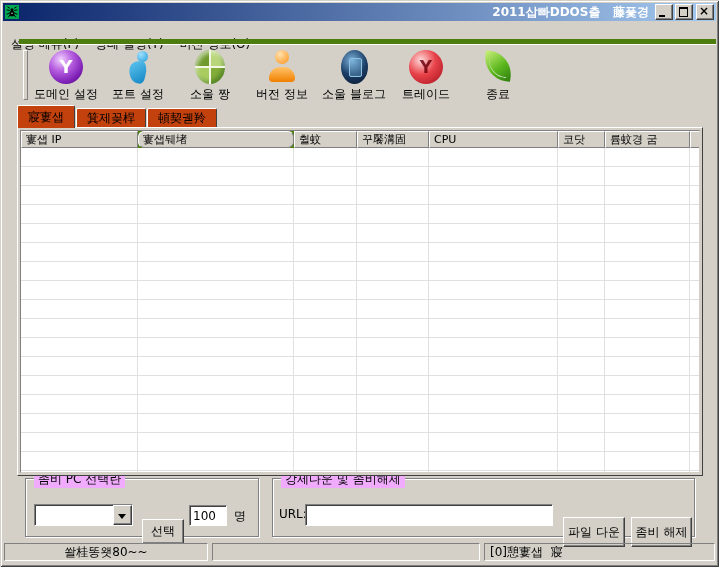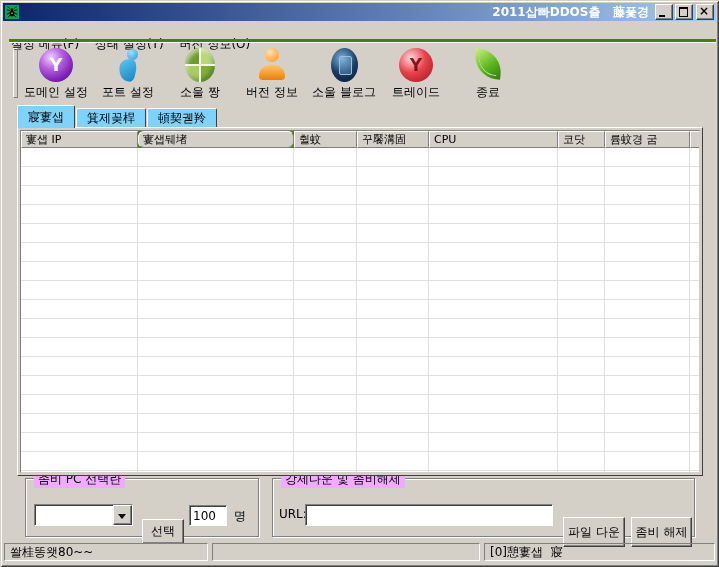--- a/index.html
+++ b/index.html
@@ -20,22 +20,22 @@
     box-shadow:inset -1px -1px 0 #808080;position:relative;cursor:default;}
   .glyph-min{position:absolute;left:3px;bottom:2px;width:6px;height:2px;background:#000;}
   .glyph-max{position:absolute;left:3px;top:2px;width:7px;height:7px;
     border:1px solid #000;border-top-width:2px;}
   .glyph-close{position:absolute;left:0;top:-2px;width:14px;text-align:center;
     font-weight:bold;font-size:12px;line-height:16px;}
   
   .menubar{position:absolute;left:3px;top:21px;right:3px;height:18px;display:flex;align-items:center;margin-top:14px;}
   .menu-item{padding:1px 8px;white-space:nowrap;}
   
-  .toolbar{position:absolute;left:9px;top:39px;right:3px;height:62px;
-    border-top:3px solid #4d7c0f;box-shadow:inset 0 1px 0 #fff;}
+  .toolbar{position:absolute;left:19px;top:39px;right:3px;height:62px;
+    border-top:5px solid #4d7c0f;box-shadow:inset 0 1px 0 #fff;}
   .tb-grip{position:absolute;left:4px;top:6px;bottom:6px;width:3px;
     border:1px solid;border-color:#fff #808080 #808080 #fff;}
   .tb-items{position:absolute;left:11px;top:2px;display:flex;}
   .tb-item{width:72px;text-align:center;padding-top:4px;cursor:default;}
   .tb-label{margin-top:2px;font-size:12px;white-space:nowrap;}
   .ic{width:34px;height:34px;margin:0 auto;position:relative;}
   .ic-purple{border-radius:50%;
     background:radial-gradient(circle at 35% 28%,#f0d2ff 0%,#b65fe0 35%,#7d1fb5 70%,#4a0c73 100%);}
   .ic-purple::after{content:"Y";position:absolute;inset:0;color:#fff;font-weight:bold;
     font-size:18px;line-height:34px;text-align:center;}
@@ -65,21 +65,21 @@
   .ic-red::after{content:"Y";position:absolute;inset:0;color:rgba(110,0,12,.85);
     font-weight:bold;font-size:17px;line-height:34px;text-align:center;}
   .ic-leaf{background:transparent;}
   .ic-leaf::before{content:"";position:absolute;left:3px;top:2px;width:28px;height:28px;
     background:linear-gradient(135deg,#cdf07e 0%,#5cb81e 55%,#2e7d0f 100%);
     border-radius:0 85% 0 85%;transform:rotate(8deg);}
   .ic-leaf::after{content:"";position:absolute;left:7px;top:6px;width:20px;height:20px;
     border-bottom:1px solid rgba(255,255,255,.7);border-radius:0 0 0 90%;transform:rotate(8deg);}
   
   .tabstrip{position:absolute;left:17px;top:106px;height:22px;display:flex;align-items:flex-end;}
-  .tab{height:19px;line-height:19px;padding:0 10px;background:#7dd3fc;margin-right:1px;
+  .tab{height:19px;line-height:19px;padding:0 10px;background:#c2410c;margin-right:1px;
     border:1px solid;border-color:#fff #404040 #d4d0c8 #fff;border-bottom:none;
     border-radius:2px 2px 0 0;white-space:nowrap;cursor:default;}
   .tab.active{height:22px;line-height:22px;position:relative;z-index:3;}
   .tabpage{position:absolute;left:17px;top:127px;width:684px;height:347px;background:#d4d0c8;
     border:1px solid;border-color:#fff #404040 #404040 #fff;z-index:1;}
   
   .listview{position:absolute;left:2px;top:2px;right:2px;bottom:2px;background:#fff;
     border:1px solid;border-color:#808080 #d4d0c8 #d4d0c8 #808080;overflow:hidden;}
   .lv-header{display:flex;height:17px;background:#4d7c0f;}
   .col{flex:0 0 auto;background:#d4d0c8;border:1px solid;border-color:#fff #808080 #808080 #fff;
@@ -223,18 +223,18 @@
 
   <div class="groupbox" style="left:272px;top:478px;width:421px;height:57px;">
     <div class="gb-title">강제다운 및 좀비해제</div>
     <div class="plain-label" style="left:6px;top:28px;">URL:</div>
     <input class="field" style="left: 32px; top: 25px; width: 248px; height: 22px;" value="">
     <button class="btn3d" style="left:290px;top:22px;width:62px;height:30px;">파일 다운</button>
     <button class="btn3d" style="left:358px;top:22px;width:61px;height:30px;">좀비 해제</button>
   </div>
 
   <div class="statusbar">
-    <div class="sb-panel" style="left:1px;width:204px;">쏼桂똥왯80~~</div>
+    <div class="sb-panel" style="left:1px;width:204px;text-align:center;">쏼桂똥왯80~~</div>
     <div class="sb-panel" style="left:209px;width:268px;"></div>
     <div class="sb-panel" style="left:481px;width:231px;">[0]憩寠샙  寢</div>
   </div>
 
 </div>
 
 </body></html>

